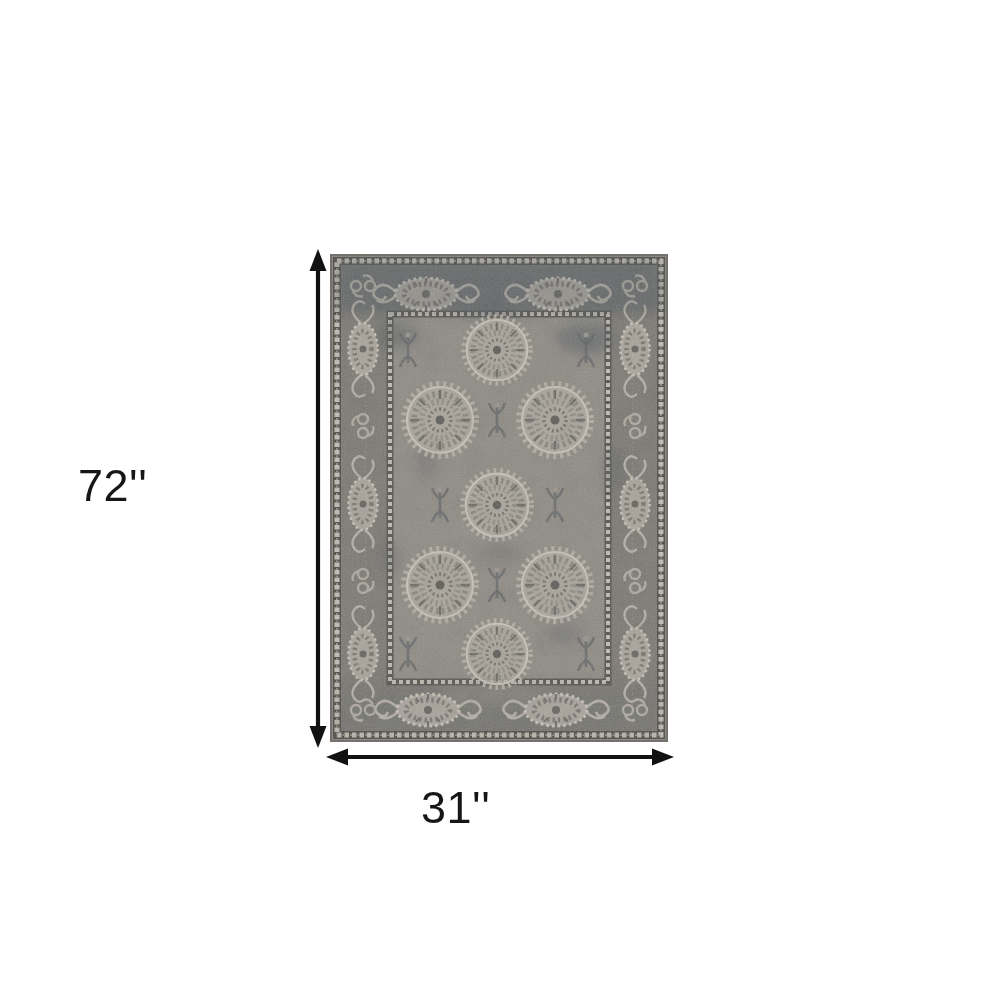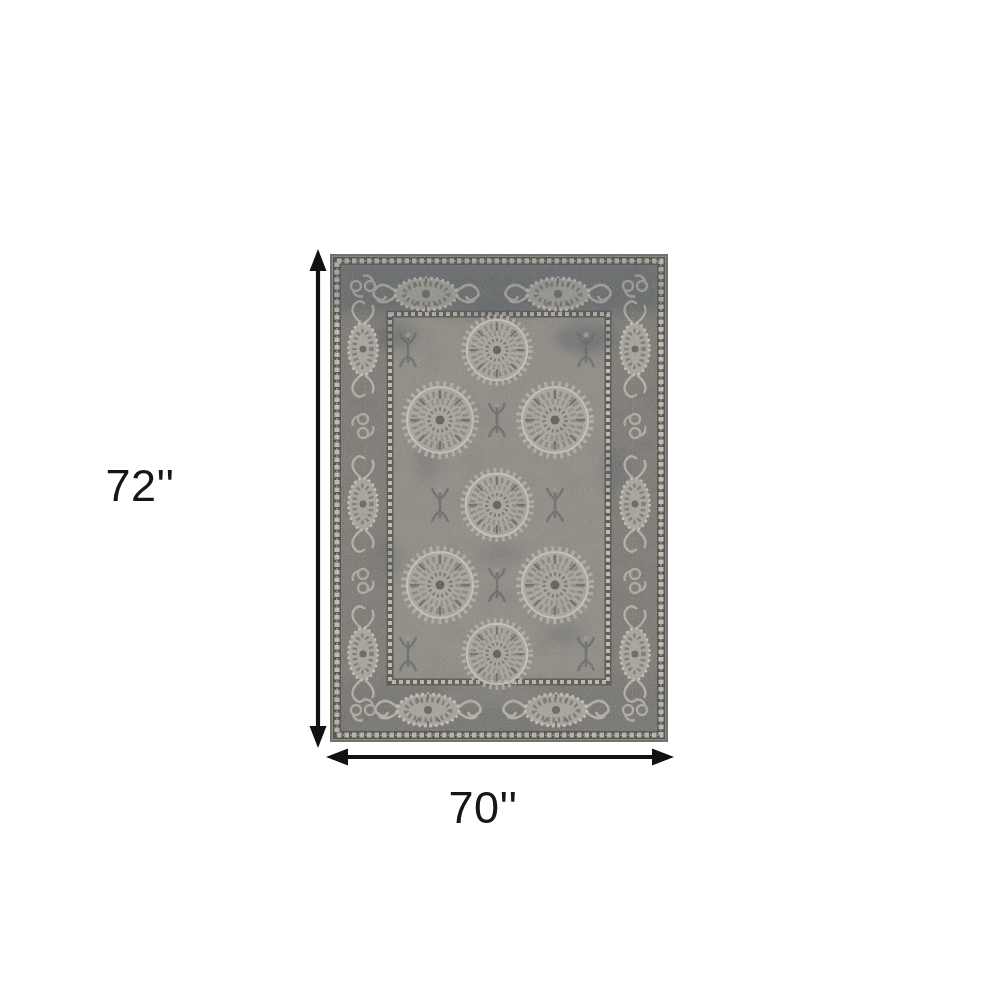--- a/index.html
+++ b/index.html
@@ -2,21 +2,21 @@
 <html><head>
 <meta charset="utf-8">
 <style>
   html,body{margin:0;padding:0;background:#ffffff;}
   .stage{position:relative;width:1000px;height:1000px;background:#ffffff;overflow:hidden;
          font-family:"Liberation Sans",sans-serif;}
   .rug-wrap{position:absolute;left:330px;top:254px;width:338px;height:488px;}
   .rug-wrap svg{display:block;}
   .overlay{position:absolute;left:0;top:0;width:1000px;height:1000px;pointer-events:none;}
   .dim-label{position:absolute;font-size:45px;line-height:1.15;color:#161616;
-             letter-spacing:.5px;text-align:center;font-weight:400;}
+             letter-spacing:.5px;text-align:left;font-weight:400;}
   .dim-label.height{left:78px;top:460px;width:124px;}
   .dim-label.width{left:421px;top:782px;width:124px;}
 </style>
 </head>
 <body>
 
 <div class="stage">
 
   <div class="rug-wrap">
     <svg width="338" height="488" viewBox="0 0 338 488">
@@ -169,15 +169,15 @@
       <polygon points="318,748 309.5,726 326.5,726" fill="#111111"></polygon>
     </g>
     <g>
       <line x1="345" y1="757" x2="655" y2="757" stroke-width="4.2" stroke="#111111"></line>
       <polygon points="326,757 348,748.5 348,765.5" fill="#111111"></polygon>
       <polygon points="674,757 652,748.5 652,765.5" fill="#111111"></polygon>
     </g>
   </svg>
 
   <div class="dim-label height">72''</div>
-  <div class="dim-label width">70''</div>
+  <div class="dim-label width">31''</div>
 
 </div>
 
 </body></html>

